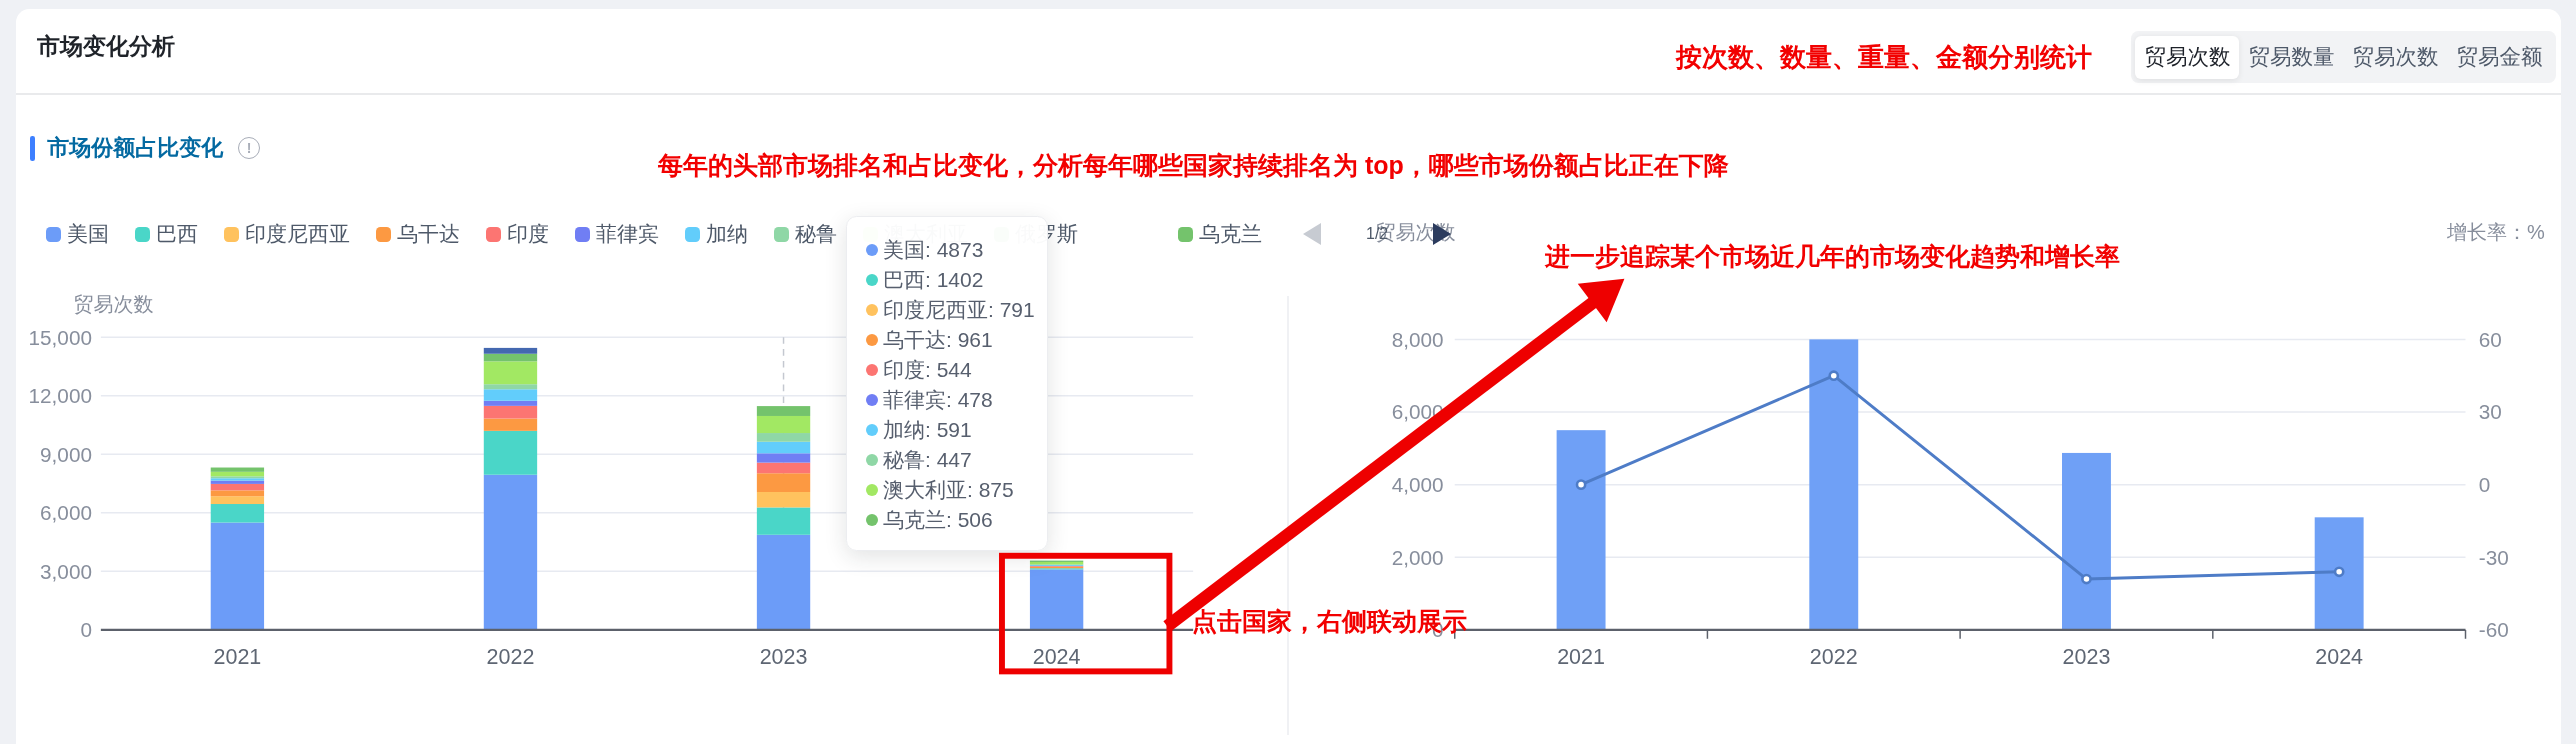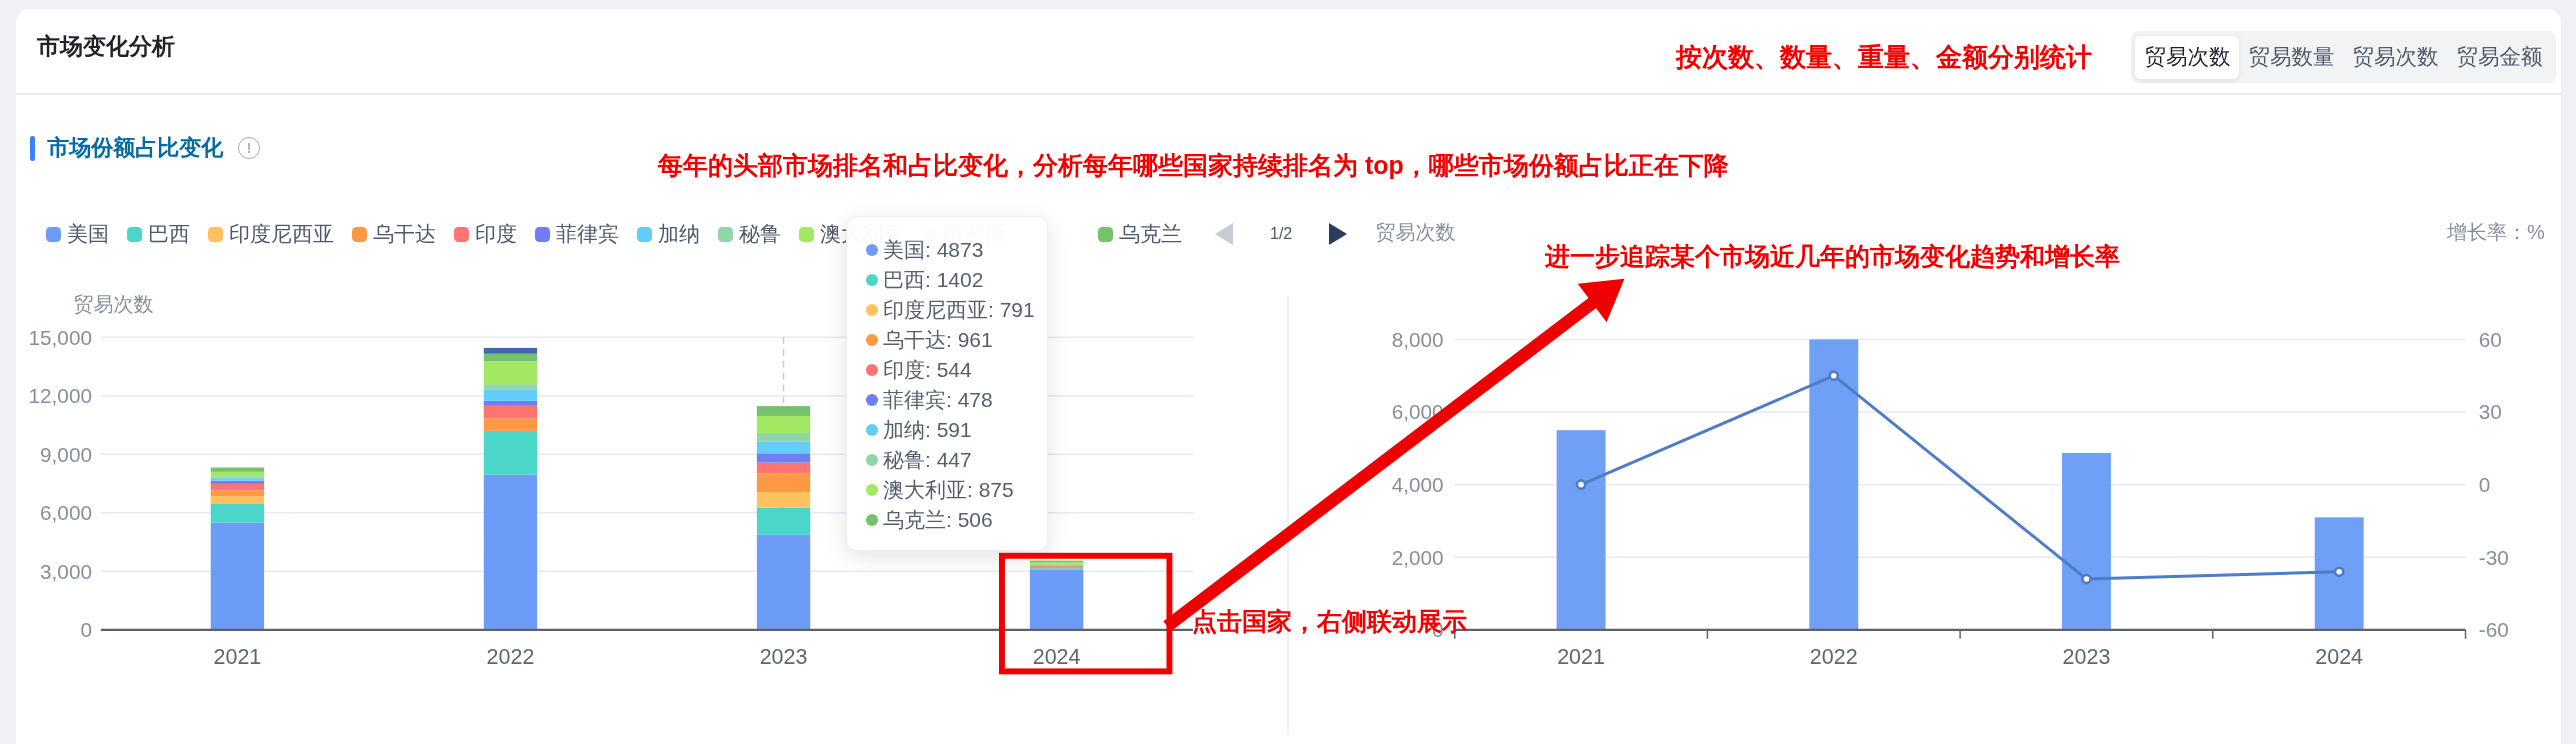--- a/index.html
+++ b/index.html
@@ -16,21 +16,21 @@
              font-size:14px;font-weight:700;display:flex;align-items:center;justify-content:center;margin-left:3px;}
   .red-note{position:absolute;color:#F20000;font-weight:700;font-size:25px;white-space:nowrap;z-index:55;}
   .note-stat{left:1676px;top:40px;font-size:26px;}
   .note-market{left:658px;top:149px;}
   .note-trend{left:1545px;top:218px;margin-top:22px;}
   .note-click{left:1192px;top:605px;}
   .tabs{position:absolute;left:2131px;top:31px;height:52px;background:#F2F3F5;border-radius:7.4px;
         display:flex;align-items:center;padding:0 4.4px;z-index:20;}
   .tab{height:43px;line-height:43px;padding:0 9px;font-size:21.5px;color:#4E5969;border-radius:6px;white-space:nowrap;cursor:pointer;}
   .tab.active{background:#fff;color:#1D2129;font-weight:500;box-shadow:0 1.5px 6px rgba(0,0,0,.08);}
-  .legend{position:absolute;left:46px;top:219px;height:30px;display:flex;align-items:center;gap:18px;z-index:20;}
+  .legend{position:absolute;left:46px;top:219px;height:30px;display:flex;align-items:center;gap:26px;z-index:20;}
   .legend-item{display:flex;align-items:center;gap:6px;cursor:pointer;}
   .legend-swatch{width:15px;height:15px;border-radius:4.4px;flex:none;}
   .legend-label{font-size:21px;color:#4E5969;white-space:nowrap;}
   .pag-prev{width:0;height:0;border-top:11px solid transparent;border-bottom:11px solid transparent;
             border-right:18px solid #C7CBD2;margin-left:15px;}
   .pag-text{font-size:16px;color:#4E5969;margin:0 19px;}
   .pag-next{width:0;height:0;border-top:11px solid transparent;border-bottom:11px solid transparent;
             border-left:18px solid #2C3C5E;}
   .chart-svg{position:absolute;left:0;top:0;z-index:10;}
   .overlay-svg{position:absolute;left:0;top:0;z-index:50;pointer-events:none;}

